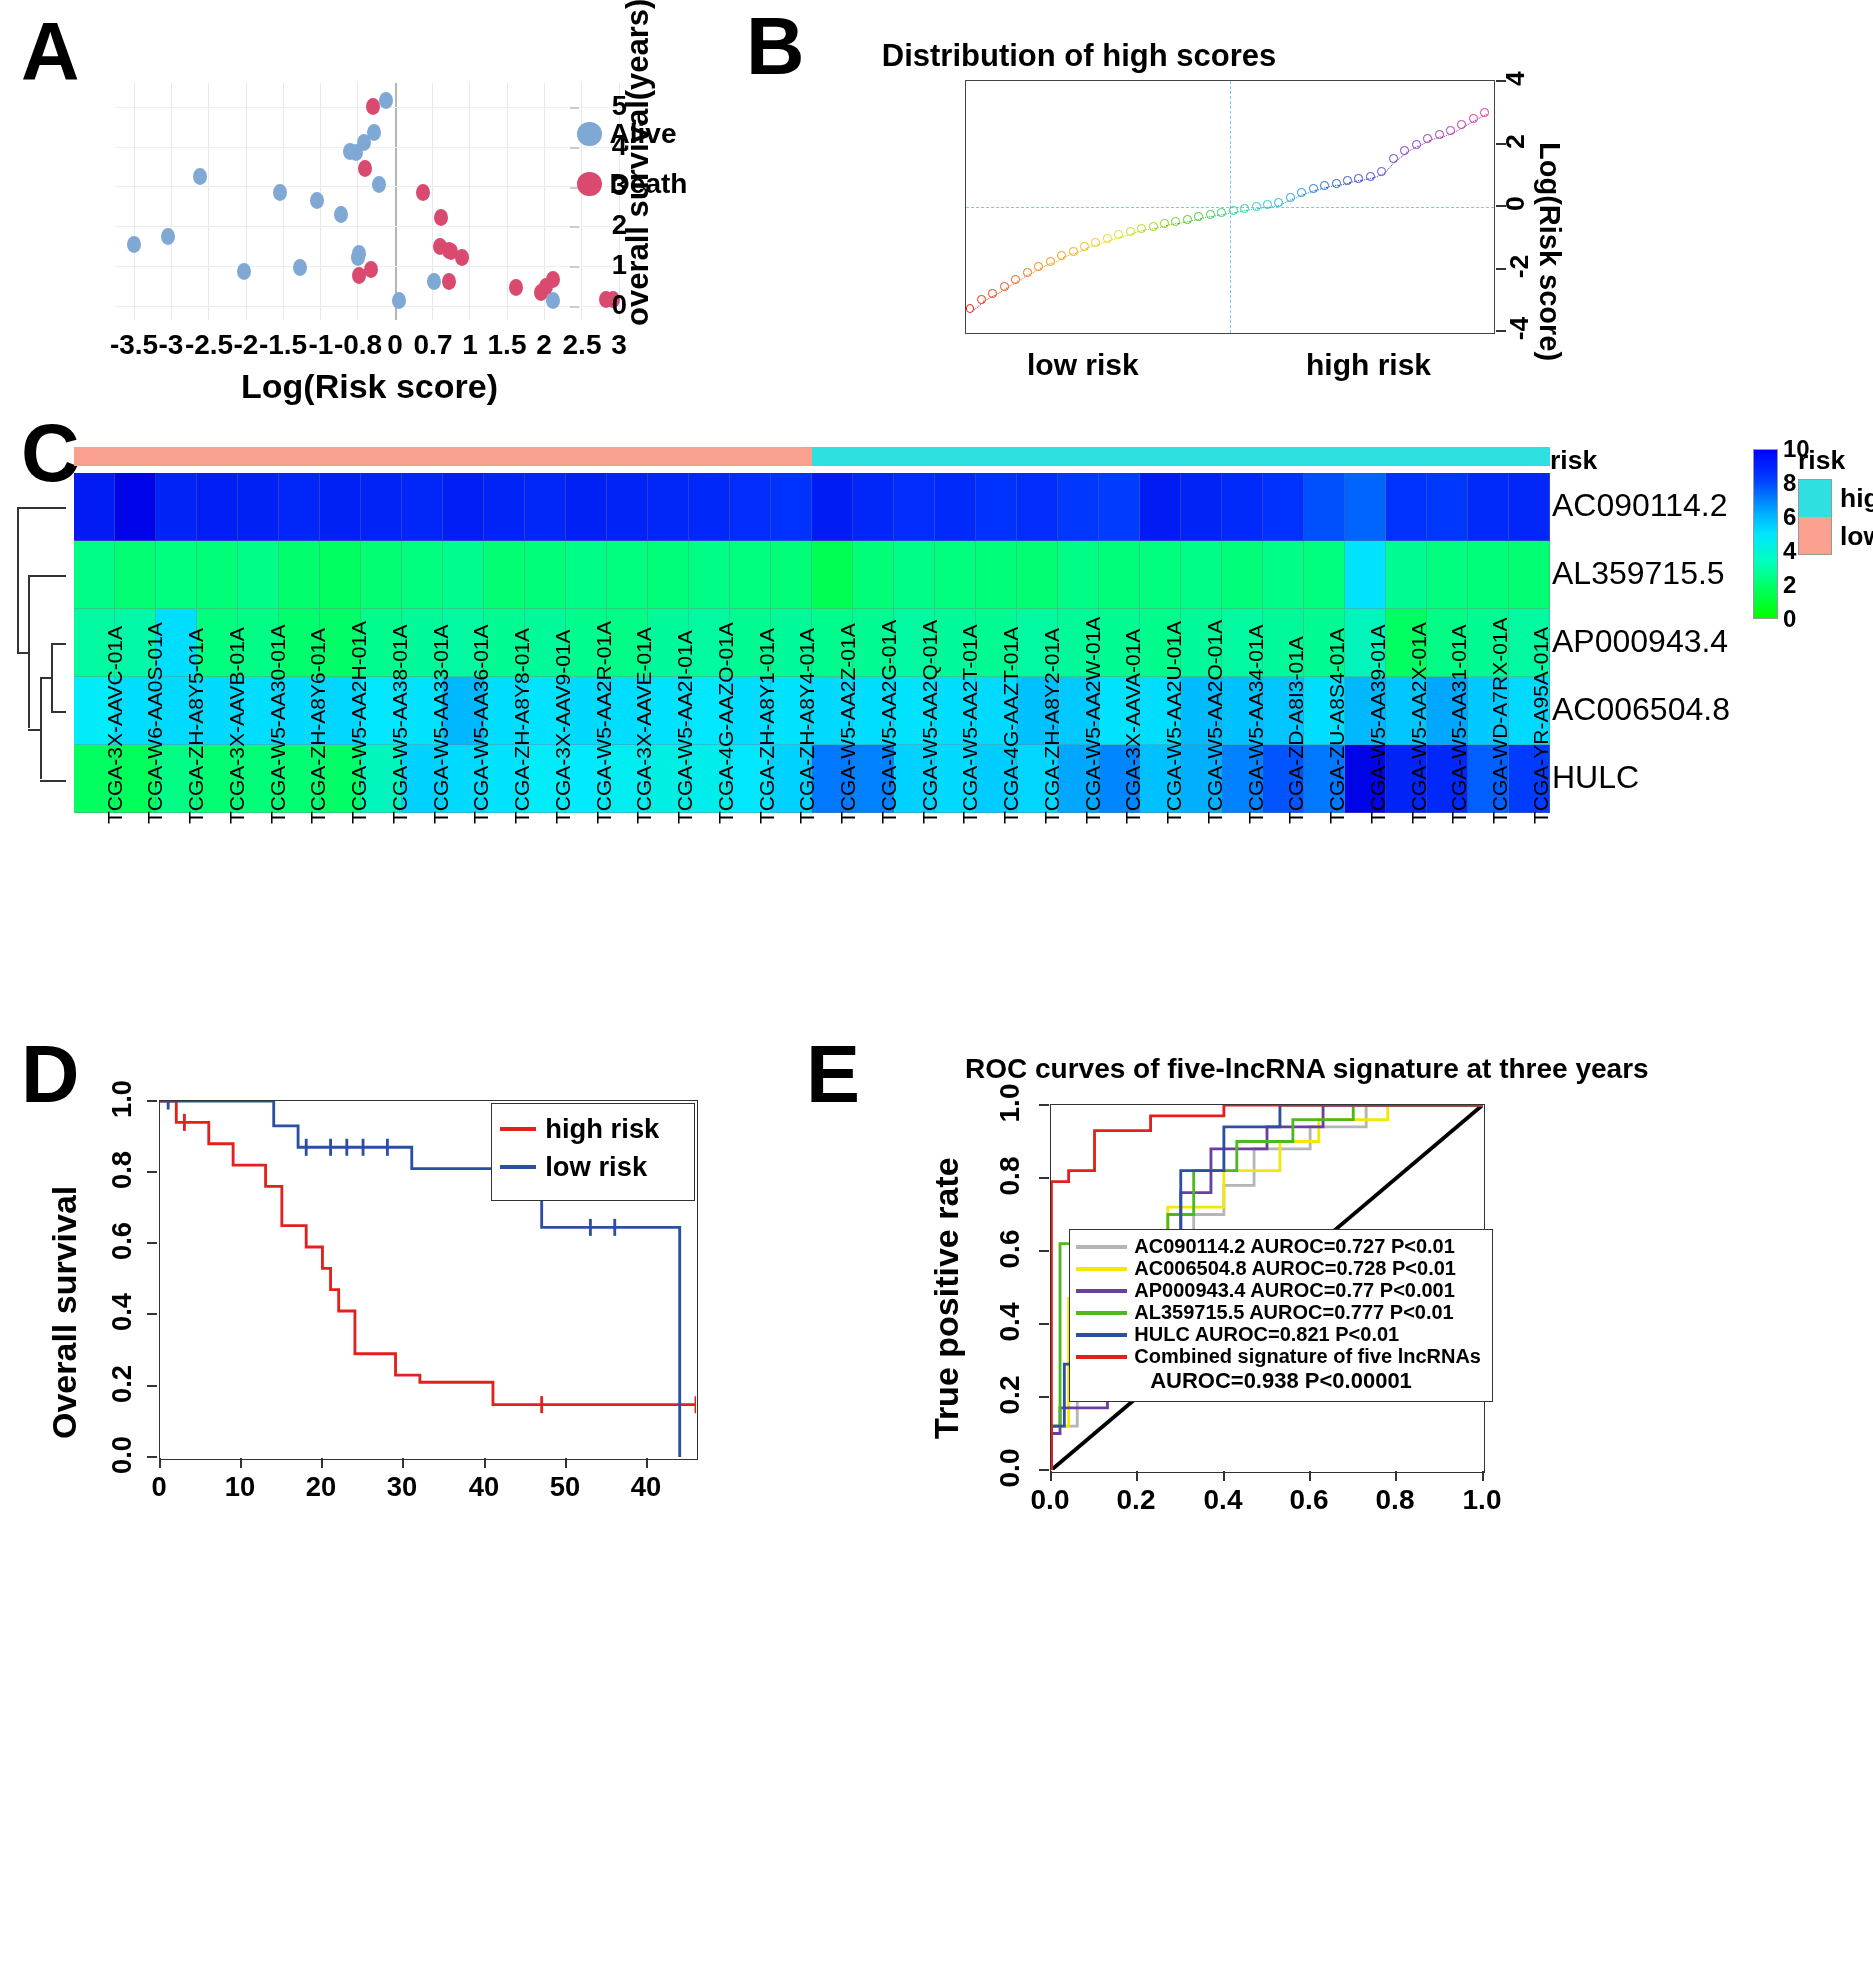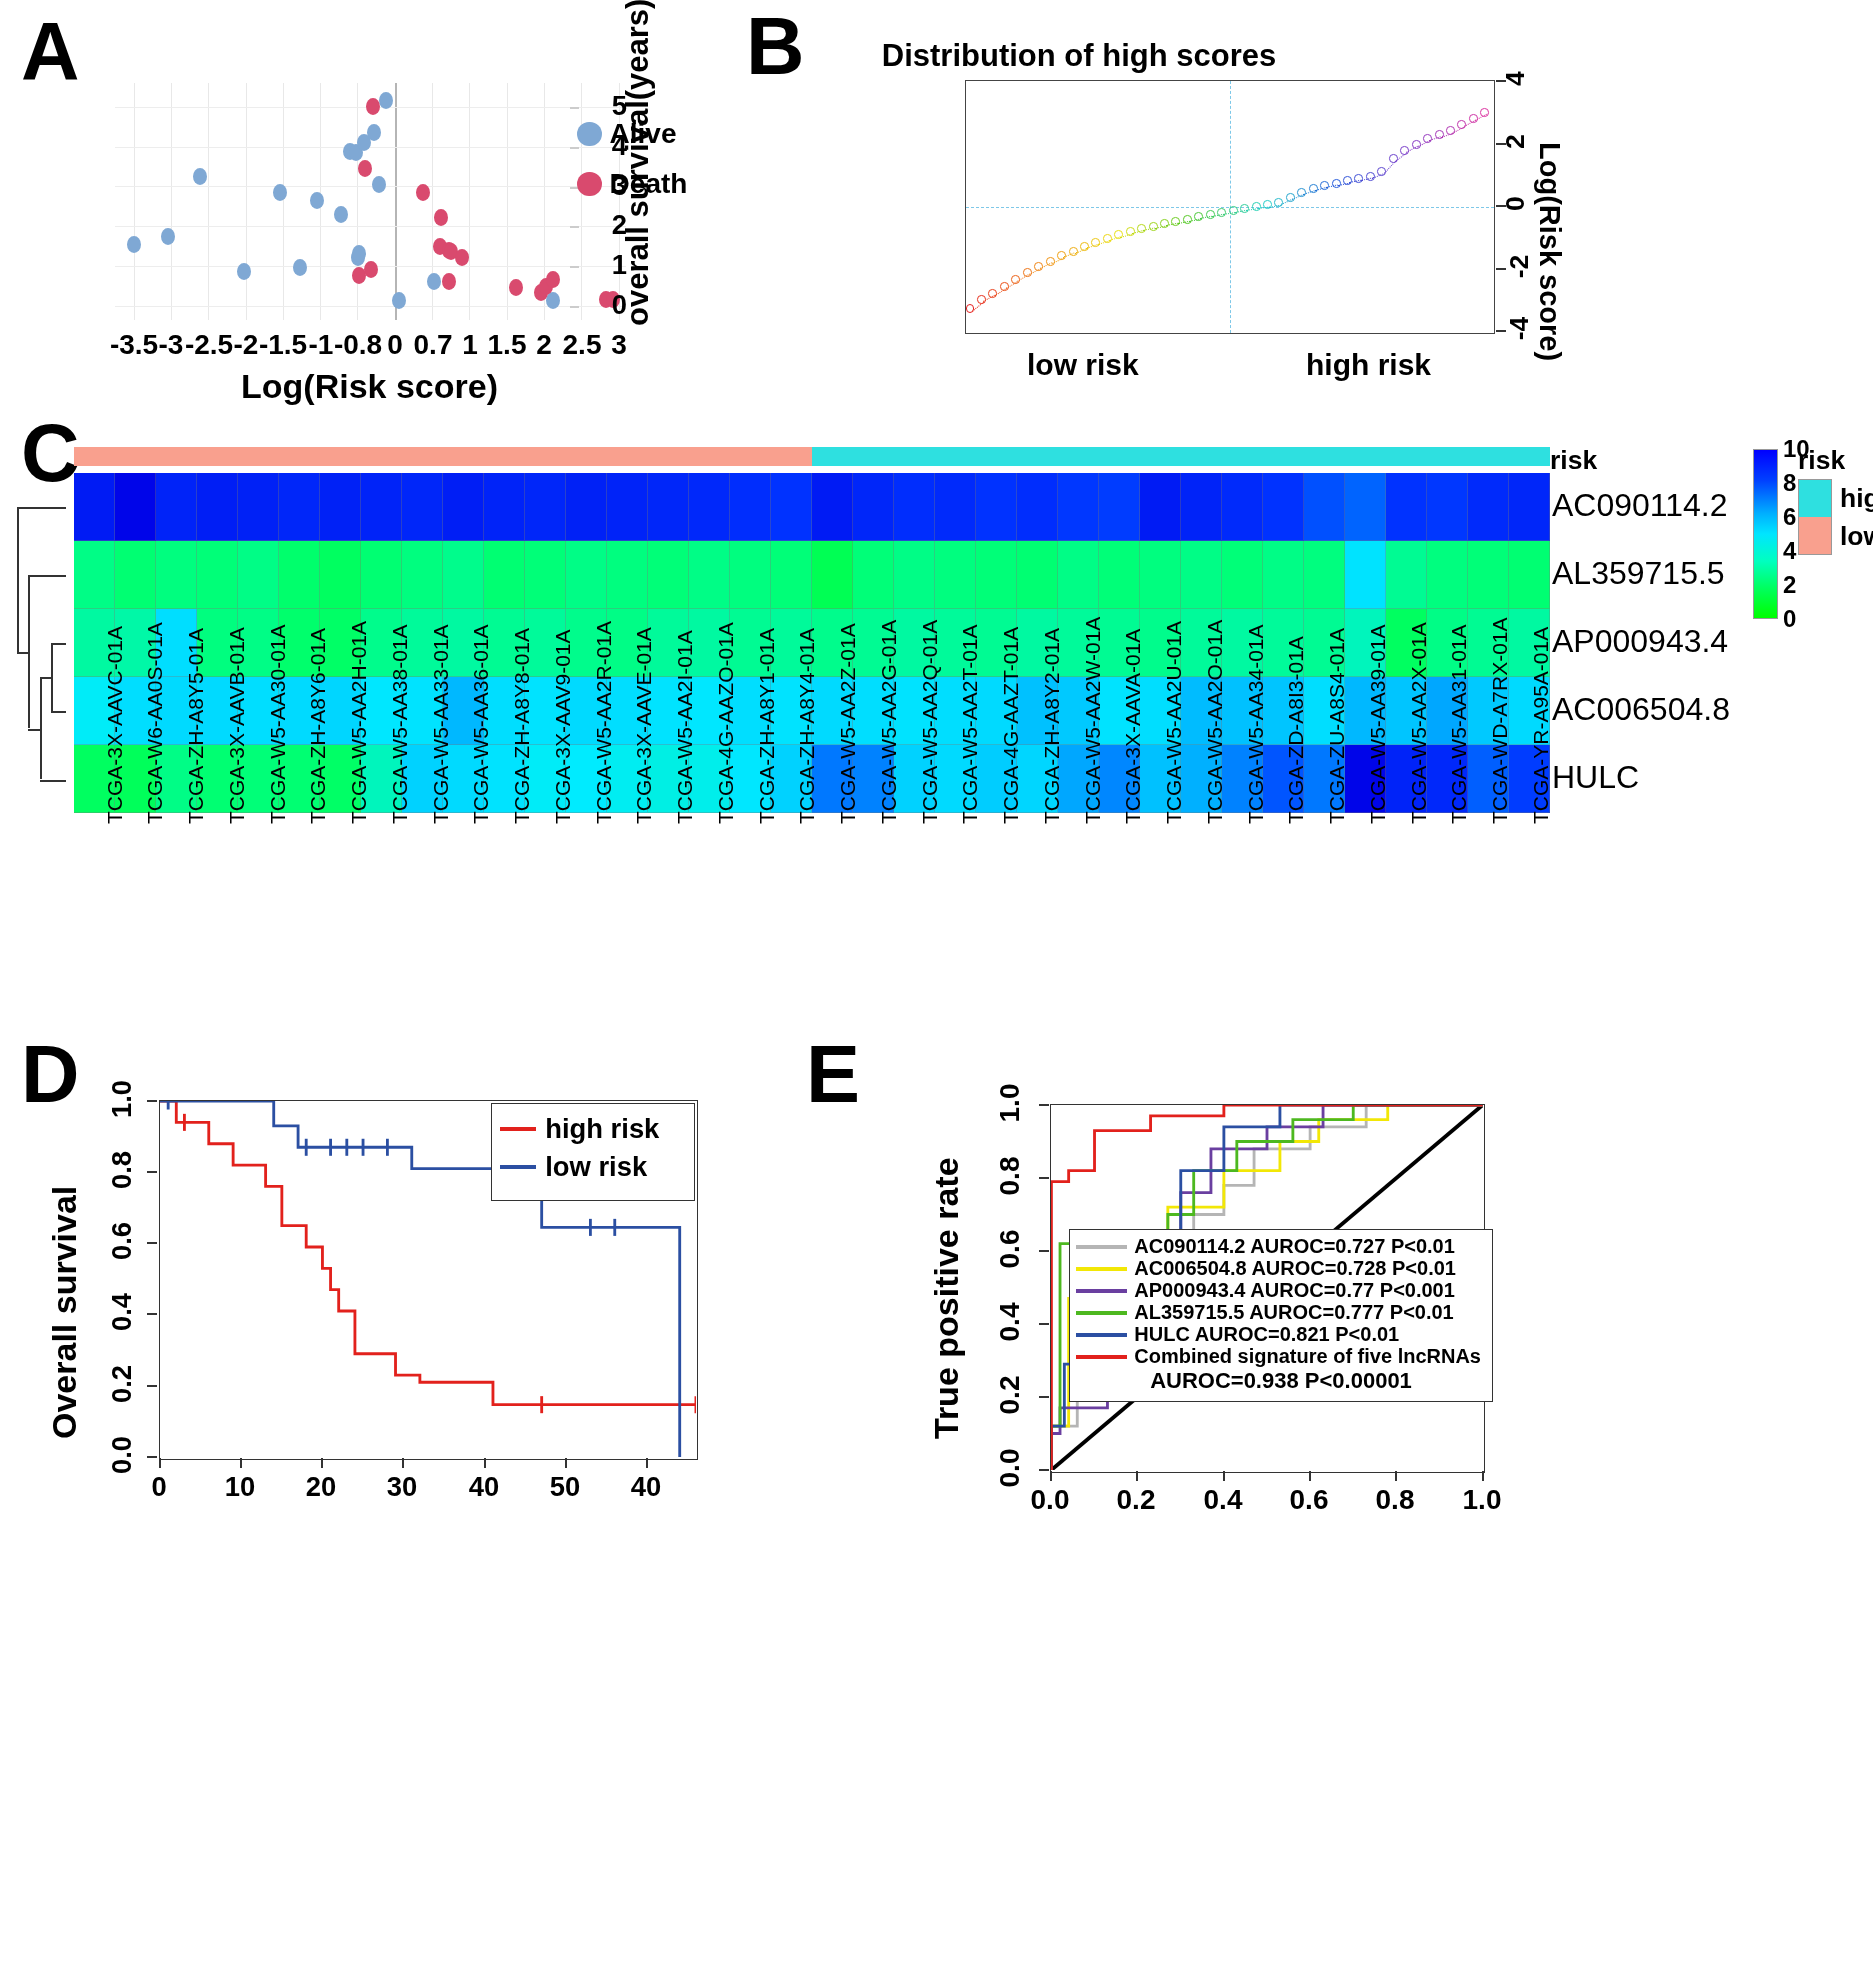--- a/index.html
+++ b/index.html
@@ -742,20 +742,21 @@
     <div class="d-tick-y" style="left: 147px; top: 248px;"></div>
     <div class="d-ytick" style="position: absolute; font-size: 27.4px; font-weight: bold; left: 95px; top: 231px; width: 53px; text-align: center; transform: rotate(-90deg);">0.6</div>
     <div class="d-tick-y" style="left: 147px; top: 177px;"></div>
     <div class="d-ytick" style="position: absolute; font-size: 27.4px; font-weight: bold; left: 95px; top: 160px; width: 53px; text-align: center; transform: rotate(-90deg);">0.8</div>
     <div class="d-tick-y" style="left: 147px; top: 106px;"></div>
     <div class="d-ytick" style="position: absolute; font-size: 27.4px; font-weight: bold; left: 95px; top: 89px; width: 53px; text-align: center; transform: rotate(-90deg);">1.0</div>
   </div>
 
 <div id="panelE">
   <div class="panel-letter" style="left:21px; top:40px;">E</div>
+  <div id="eTitle" class="ttl">ROC curves of five-lncRNA signature at three years</div>
   <div id="ePlot">
       <svg width="432" height="365" style="position: absolute; left: 0px; top: 0px;" viewBox="0 0 456 386">
         <line x1="0" y1="386" x2="456" y2="0" stroke="#000" stroke-width="4"></line>
         <polyline points="0,386 0,339.68 27.36,339.68 27.36,270.2 59.28,270.2 59.28,204.58 91.2,204.58 91.2,181.42 123.12,181.42 123.12,146.68 150.48000000000002,146.68 150.48000000000002,115.80000000000001 182.4,115.80000000000001 182.4,84.92000000000002 214.32,84.92000000000002 214.32,46.31999999999999 273.59999999999997,46.31999999999999 273.59999999999997,23.160000000000025 332.88,23.160000000000025 332.88,0 456,0" fill="none" stroke="#b5b5b5" stroke-width="3"></polyline>
         <polyline points="0,386 0,339.68 18.240000000000002,339.68 18.240000000000002,204.58 45.6,204.58 45.6,181.42 91.2,181.42 91.2,146.68 123.12,146.68 123.12,108.07999999999998 182.4,108.07999999999998 182.4,69.48000000000002 241.68,69.48000000000002 241.68,38.599999999999966 282.71999999999997,38.599999999999966 282.71999999999997,15.439999999999998 355.68,15.439999999999998 355.68,0 456,0" fill="none" stroke="#f2e706" stroke-width="3"></polyline>
         <polyline points="0,386 0,347.4 9.120000000000001,347.4 9.120000000000001,320.38 59.28,320.38 59.28,258.62 77.52000000000001,258.62 77.52000000000001,181.42 104.88000000000001,181.42 104.88000000000001,146.68 136.79999999999998,146.68 136.79999999999998,92.63999999999999 168.72,92.63999999999999 168.72,46.31999999999999 228,46.31999999999999 228,23.160000000000025 287.28000000000003,23.160000000000025 287.28000000000003,0 456,0" fill="none" stroke="#6a3fa0" stroke-width="3"></polyline>
         <polyline points="0,386 0,339.68 9.120000000000001,339.68 9.120000000000001,146.68 36.480000000000004,146.68 36.480000000000004,181.42 77.52000000000001,181.42 77.52000000000001,146.68 123.12,146.68 123.12,115.80000000000001 150.48000000000002,115.80000000000001 150.48000000000002,69.48000000000002 196.07999999999998,69.48000000000002 196.07999999999998,38.599999999999966 255.36,38.599999999999966 255.36,15.439999999999998 319.2,15.439999999999998 319.2,0 456,0" fill="none" stroke="#4db820" stroke-width="3"></polyline>
         <polyline points="0,386 0,339.68 13.68,339.68 13.68,274.06 45.6,274.06 45.6,258.62 91.2,258.62 91.2,227.74 104.88000000000001,227.74 104.88000000000001,135.1 136.79999999999998,135.1 136.79999999999998,69.48000000000002 182.4,69.48000000000002 182.4,23.160000000000025 241.68,23.160000000000025 241.68,0 456,0" fill="none" stroke="#2b4fa2" stroke-width="3"></polyline>
         <polyline points="0,386 0,81.06 18.240000000000002,81.06 18.240000000000002,69.48000000000002 45.6,69.48000000000002 45.6,27.019999999999982 104.88000000000001,27.019999999999982 104.88000000000001,11.579999999999984 182.4,11.579999999999984 182.4,0 456,0" fill="none" stroke="#e2211c" stroke-width="3"></polyline>
       </svg>

